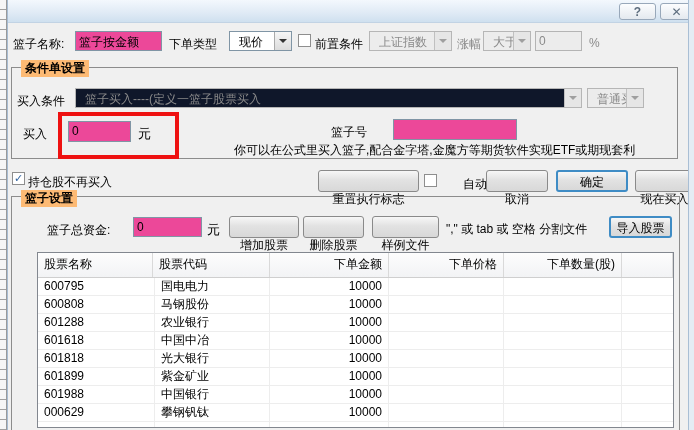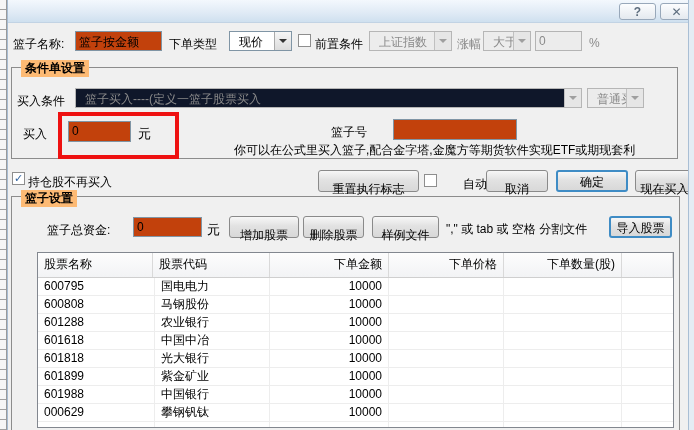--- a/index.html
+++ b/index.html
@@ -15,35 +15,35 @@
   .titlebar{position:absolute;left:0;top:0;right:0;height:22px;
        background:linear-gradient(#f3f8fd,#dfeaf5 60%,#cfe0ef);border-bottom:1px solid #c2d3e4;}
   .tbtn{position:absolute;top:3px;height:17px;border:1px solid #98a8ba;border-radius:3px;
        background:linear-gradient(#fcfdfe,#e4e9ef);color:#5d6d7e;font-weight:bold;
        text-align:center;line-height:16px;font-size:12px;box-sizing:border-box;}
   .dlg-right{position:absolute;right:0;top:0;width:5px;height:430px;background:#e4ecf4;
        border-left:1px solid #a9bed4;border-right:1px solid #5d83ab;}
   
   .lbl{position:absolute;white-space:nowrap;}
   .gray{color:#8a8a8a;}
-  .txt{position:absolute;background:#c2410c;border:1px solid #8095a5;box-sizing:border-box;
+  .txt{position:absolute;background:#ec4899;border:1px solid #8095a5;box-sizing:border-box;
        padding:2px 3px;white-space:nowrap;overflow:hidden;}
   .txt.dis{background:#ececec;border-color:#b4b4b4;color:#8a8a8a;}
   .combo{position:absolute;box-sizing:border-box;border:1px solid #8095a5;background:#fff;
        padding:2px 18px 2px 9px;white-space:nowrap;overflow:hidden;}
   .combo .arr{position:absolute;right:0;top:0;bottom:0;width:16px;
        background:linear-gradient(#f6f6f6,#dcdcdc);border-left:1px solid #aaa;
        display:flex;align-items:center;justify-content:center;}
   .combo .arr::after{content:"";width:0;height:0;border:4px solid transparent;border-top-color:#333;margin-top:4px;}
   .combo.dis{background:#ececec;border-color:#b6b6b6;color:#8a8a8a;}
   .combo.dis .arr{background:#e6e6e6;border-left-color:#c0c0c0;}
   .combo.dis .arr::after{border-top-color:#9f9f9f;}
   .btn{position:absolute;box-sizing:border-box;border:1px solid #8a8a8a;border-radius:3px;
        background:linear-gradient(#f7f7f7,#e2e2e2 45%,#d8d8d8);
-       text-align:center;padding-top:10px;cursor:default;}
+       text-align:center;padding-top:20px;cursor:default;}
   .btn.primary{border:2px solid #3f8cc5;padding-top:2px;}
   .cb{position:absolute;width:13px;height:13px;background:#fff;border:1px solid #8e8e8e;
        box-sizing:border-box;font-size:11px;line-height:11px;text-align:center;color:#3264a0;font-weight:bold;}
   .group{position:absolute;border:1px solid #8c8c8c;box-sizing:border-box;}
   .gtitle{position:absolute;background:#fdba74;font-weight:bold;padding:0 4px;white-space:nowrap;}
   .redbox{position:absolute;border:4px solid #ee1111;background:transparent;}
   
   .table{position:absolute;left:29px;top:252px;width:637px;height:176px;background:#fff;
        border:1px solid #82878f;box-sizing:border-box;overflow:hidden;}
   .trow{display:flex;height:17px;line-height:17px;border-bottom:1px solid #ededed;}

